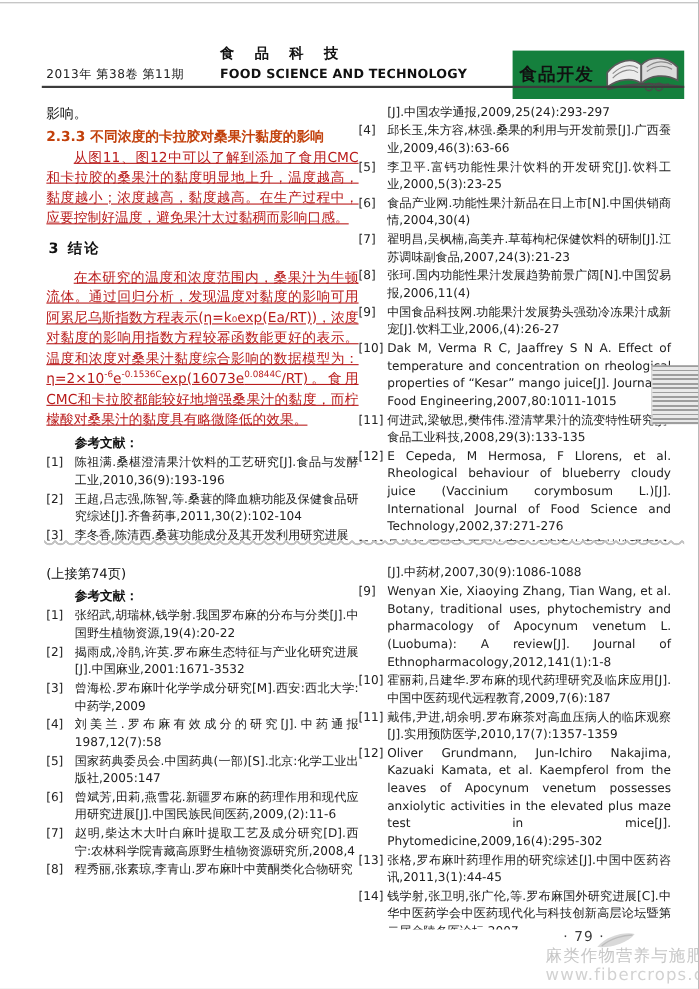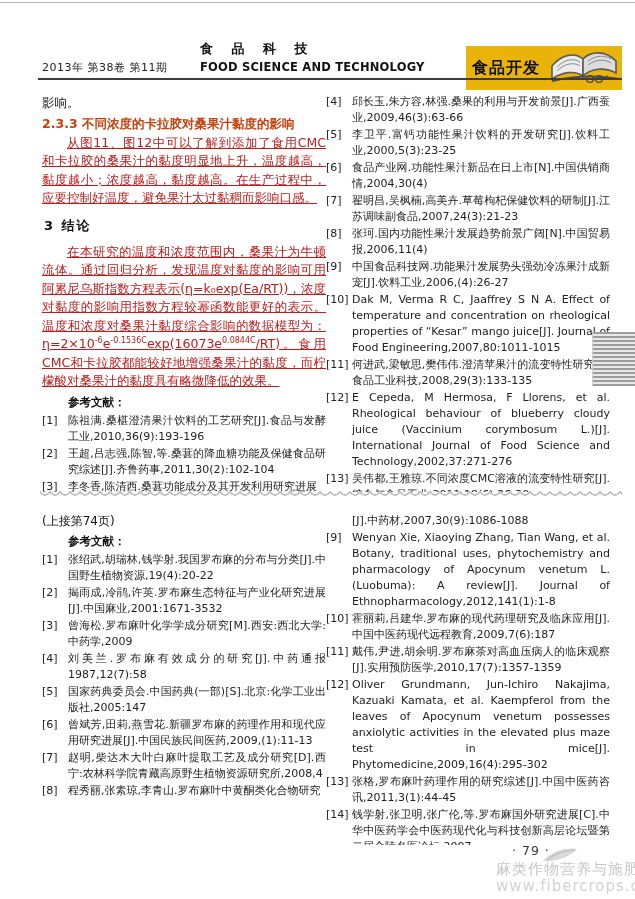--- a/index.html
+++ b/index.html
@@ -11,21 +11,21 @@
     color:#1a1a1a;
   }
   .topline { position:absolute; top:2px; left:0; width:635px; height:1px; background:#b9b9b9; }
 
   
   .header { position:absolute; left:38px; top:40px; width:584px; height:40px; }
   .issue { position:absolute; left:4px; bottom:5px; font-size:11px; color:#222; letter-spacing:0.5px; }
   .jtitle { position:absolute; left:162px; top:0; width:260px; text-align:left; }
   .jcn { font-size:13px; font-weight:bold; letter-spacing:7px; color:#111; }
   .jen { font-size:11.5px; font-weight:bold; color:#111; margin-top:2px; letter-spacing:0.2px; }
-  .colblock { position:absolute; right:0; bottom:-10px; display:flex; align-items:center; gap:8px; background:#eab308; padding-left:6px; }
+  .colblock { position:absolute; right:0; bottom:-10px; display:flex; align-items:center; gap:8px; background:#15803d; padding-left:6px; }
   .colname { font-size:16px; font-weight:bold; color:#111; letter-spacing:1px; }
   .hrule { position:absolute; left:38px; top:78px; width:584px; height:2px; background:#3c3c3c; }
 
   
   .section { position:absolute; left:42px; width:580px; display:flex; gap:0; overflow:hidden; }
   .sec-top { top:94px; height:398px; }
   .sec-bottom { top:513px; height:332px; }
   .col { width:284px; flex:0 0 284px; }
 
   .p-cont { font-size:12.5px; line-height:18.5px; text-align:justify; color:#111; }
@@ -107,20 +107,24 @@
         </div>
           <div class="ref">
           <span class="num">[3]</span>
           <span class="txt">李冬香,陈清西.桑葚功能成分及其开发利用研究进展</span>
         </div>
         </div>
     </div>
     <div class="col">
       <div class="reflist">
           <div class="ref">
+          <span class="num"></span>
+          <span class="txt">[J].中国农学通报,2009,25(24):293-297</span>
+        </div>
+          <div class="ref">
           <span class="num">[4]</span>
           <span class="txt">邱长玉,朱方容,林强.桑果的利用与开发前景[J].广西蚕业,2009,46(3):63-66</span>
         </div>
           <div class="ref">
           <span class="num">[5]</span>
           <span class="txt">李卫平.富钙功能性果汁饮料的开发研究[J].饮料工业,2000,5(3):23-25</span>
         </div>
           <div class="ref">
           <span class="num">[6]</span>
           <span class="txt">食品产业网.功能性果汁新品在日上市[N].中国供销商情,2004,30(4)</span>
@@ -180,21 +184,21 @@
           <div class="ref">
           <span class="num">[4]</span>
           <span class="txt">刘美兰.罗布麻有效成分的研究[J].中药通报1987,12(7):58</span>
         </div>
           <div class="ref">
           <span class="num">[5]</span>
           <span class="txt">国家药典委员会.中国药典(一部)[S].北京:化学工业出版社,2005:147</span>
         </div>
           <div class="ref">
           <span class="num">[6]</span>
-          <span class="txt">曾斌芳,田莉,燕雪花.新疆罗布麻的药理作用和现代应用研究进展[J].中国民族民间医药,2009,(1):11-13</span>
+          <span class="txt">曾斌芳,田莉,燕雪花.新疆罗布麻的药理作用和现代应用研究进展[J].中国民族民间医药,2009,(2):11-6</span>
         </div>
           <div class="ref">
           <span class="num">[7]</span>
           <span class="txt">赵明,柴达木大叶白麻叶提取工艺及成分研究[D].西宁:农林科学院青藏高原野生植物资源研究所,2008,4</span>
         </div>
           <div class="ref">
           <span class="num">[8]</span>
           <span class="txt">程秀丽,张素琼,李青山.罗布麻叶中黄酮类化合物研究</span>
         </div>
         </div>

